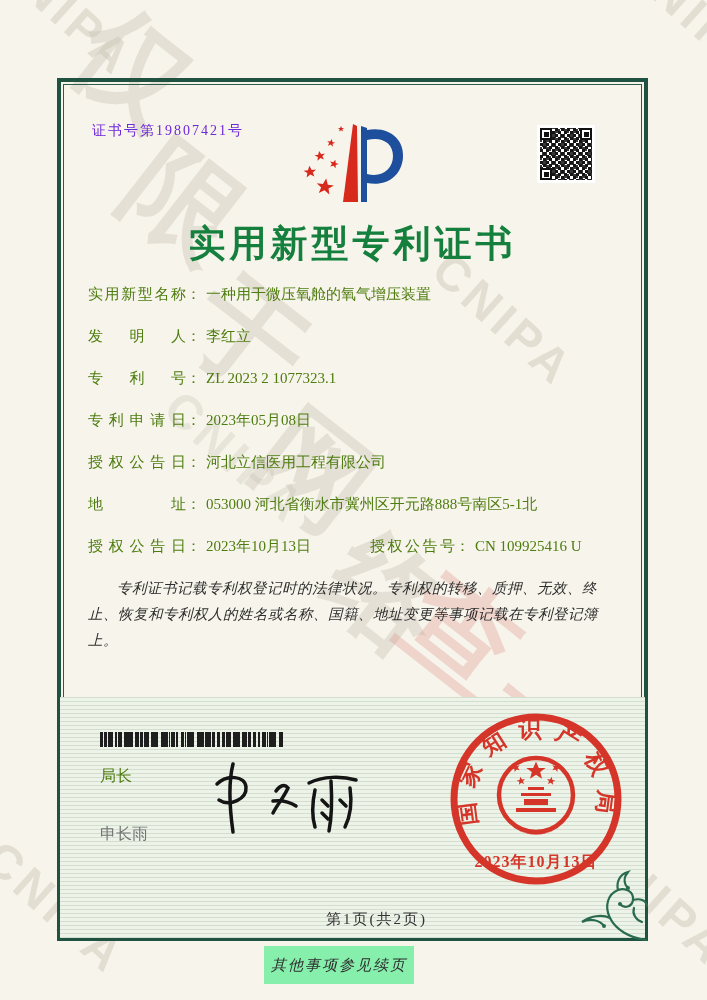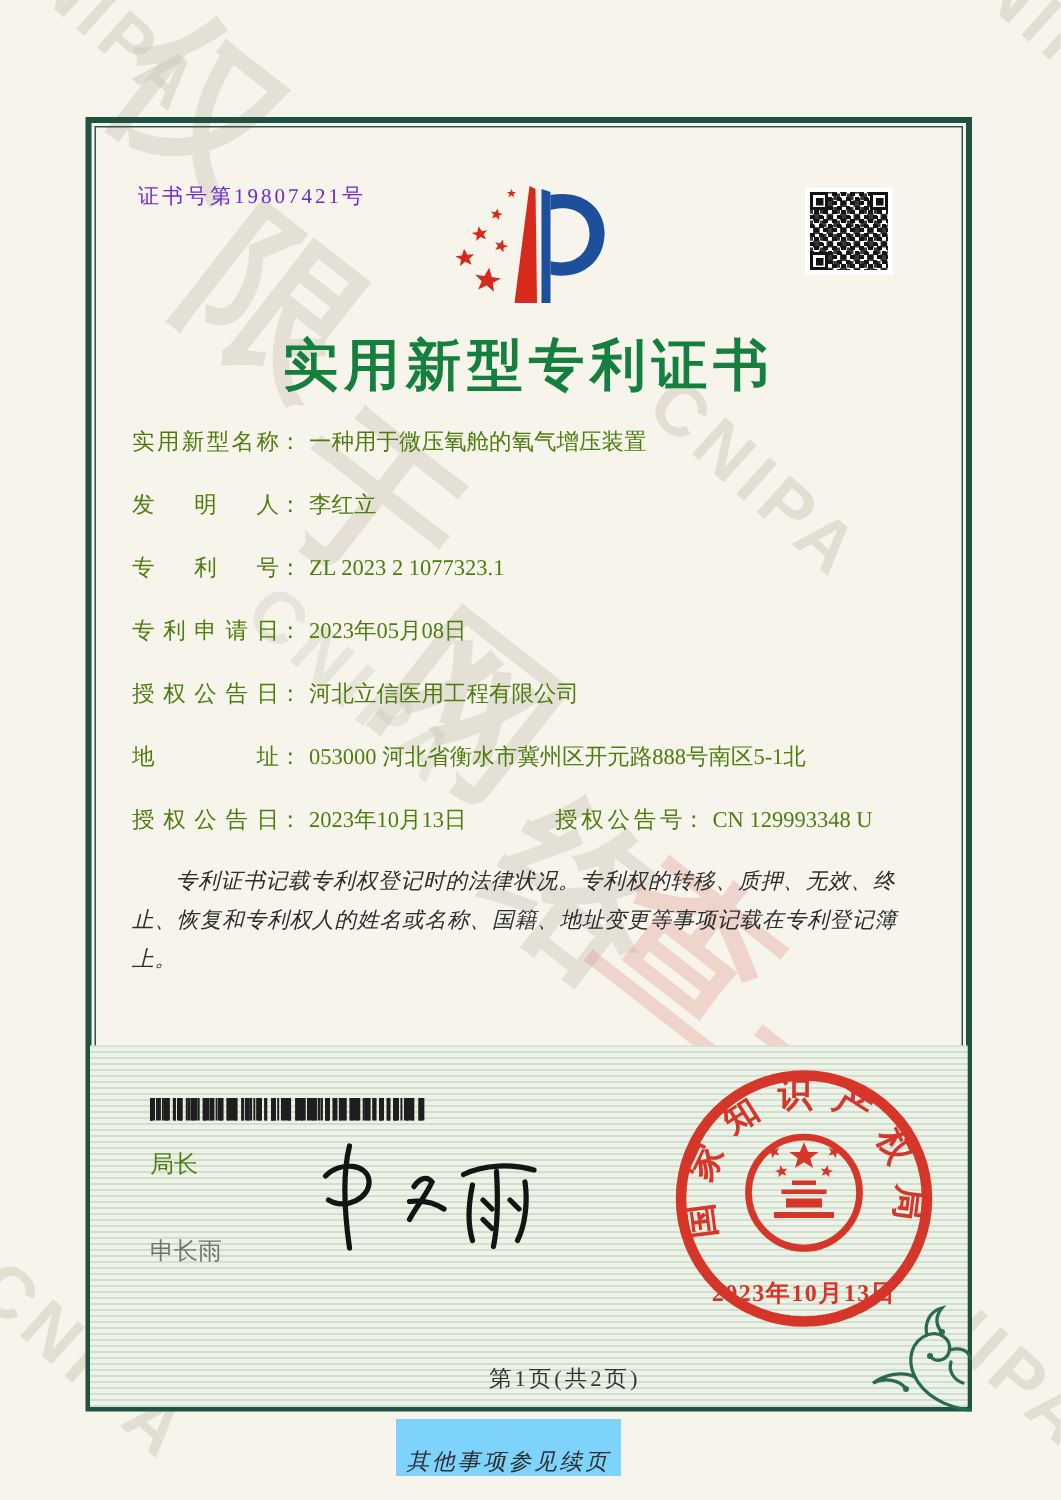--- a/index.html
+++ b/index.html
@@ -67,22 +67,22 @@
     background:
       repeating-linear-gradient(90deg,#1e1e1e 0 2px,transparent 2px 5px) 0 0/41px 100%,
       repeating-linear-gradient(90deg,#1e1e1e 0 1px,transparent 1px 4px) 0 0/53px 100%,
       repeating-linear-gradient(90deg,#1e1e1e 0 3px,transparent 3px 9px);}
   .dir-title{position:absolute;left:100px;top:766px;z-index:3;font-family:"Liberation Sans",sans-serif;font-size:16px;color:#4d7c0f;}
   .dir-name{position:absolute;left:100px;top:824px;z-index:3;font-family:"Liberation Sans",sans-serif;font-size:16px;color:#737373;}
   .sig{position:absolute;left:203px;top:756px;z-index:4;}
   .seal{position:absolute;left:444px;top:707px;z-index:4;}
   .flourish{position:absolute;left:576px;top:870px;z-index:3;}
   .page-no{position:absolute;left:57px;top:910px;width:591px;text-align:center;z-index:3;font-size:15px;letter-spacing:2px;color:#333;padding-left:24px;}
-  .cont-box{position:absolute;left:264px;top:946px;width:150px;height:38px;z-index:3;background:#7dd3fc;
-    display:flex;align-items:flex-end;justify-content:center;}
+  .cont-box{position:absolute;left:264px;top:946px;width:150px;height:38px;z-index:3;background:#86efac;
+    display:flex;align-items:center;justify-content:center;}
   .cont-note{font-style:italic;font-size:15px;letter-spacing:2px;color:#2e2e2e;}
   .seal-ring-text{font-size:23px;font-weight:bold;letter-spacing:12px;fill:#d5281c;}
   .seal-date{font-size:16px;font-weight:600;fill:#d5281c;letter-spacing:1px;}
 </style>
 </head>
 <body>
 
 <div>
   <span class="wm wm-char wm-c0">仅</span>
   <span class="wm wm-char wm-c1">限</span>
@@ -150,21 +150,21 @@
   </div>
   <div class="row r5">
     <span class="f-label">授权公告日</span><span class="f-colon">：</span><span>河北立信医用工程有限公司</span>
   </div>
   <div class="row r6">
     <span class="f-label">地址</span><span class="f-colon">：</span><span>053000 河北省衡水市冀州区开元路888号南区5-1北</span>
   </div>
   <div class="row r7">
     <span class="f-label">授权公告日</span><span class="f-colon">：</span><span>2023年10月13日</span>
     <span class="pair2">
-      <span class="f-label w85">授权公告号</span><span class="f-colon">：</span><span>CN 129993348 U</span>
+      <span class="f-label w85">授权公告号</span><span class="f-colon">：</span><span>CN 109925416 U</span>
     </span>
   </div>
 </div>
 
 <div class="paras">
   <p>专利证书记载专利权登记时的法律状况。专利权的转移、质押、无效、终止、恢复和专利权人的姓名或名称、国籍、地址变更等事项记载在专利登记簿上。</p>
 </div>
 
 <div class="barcode"></div>
 <div class="dir-title">局长</div>

